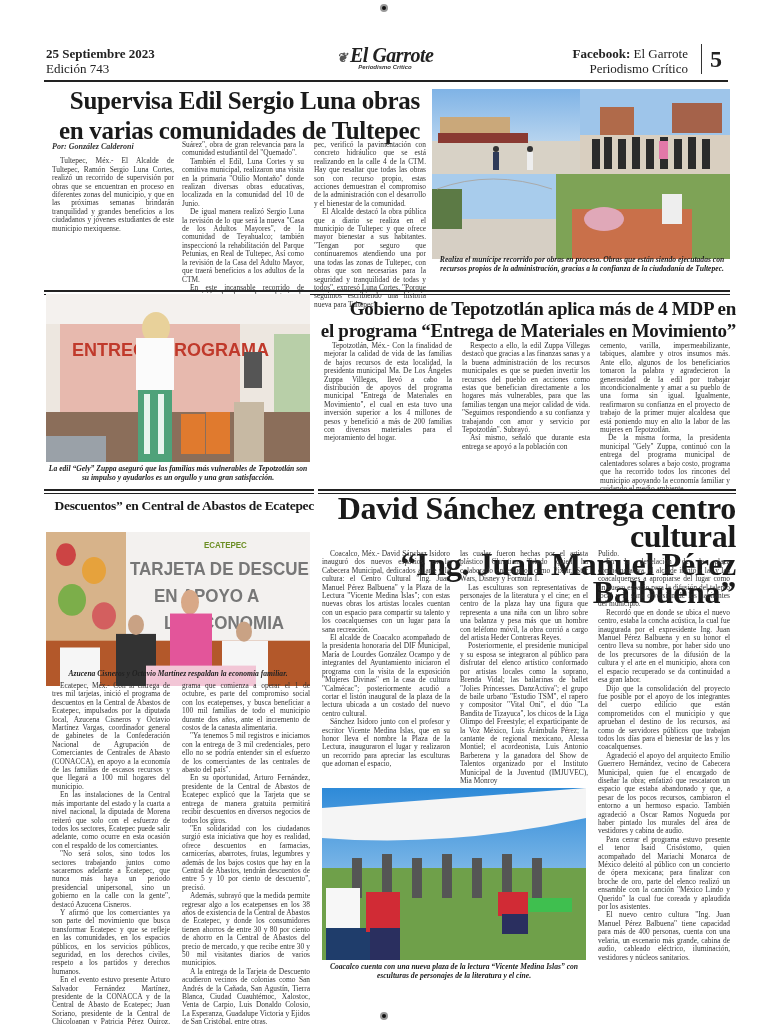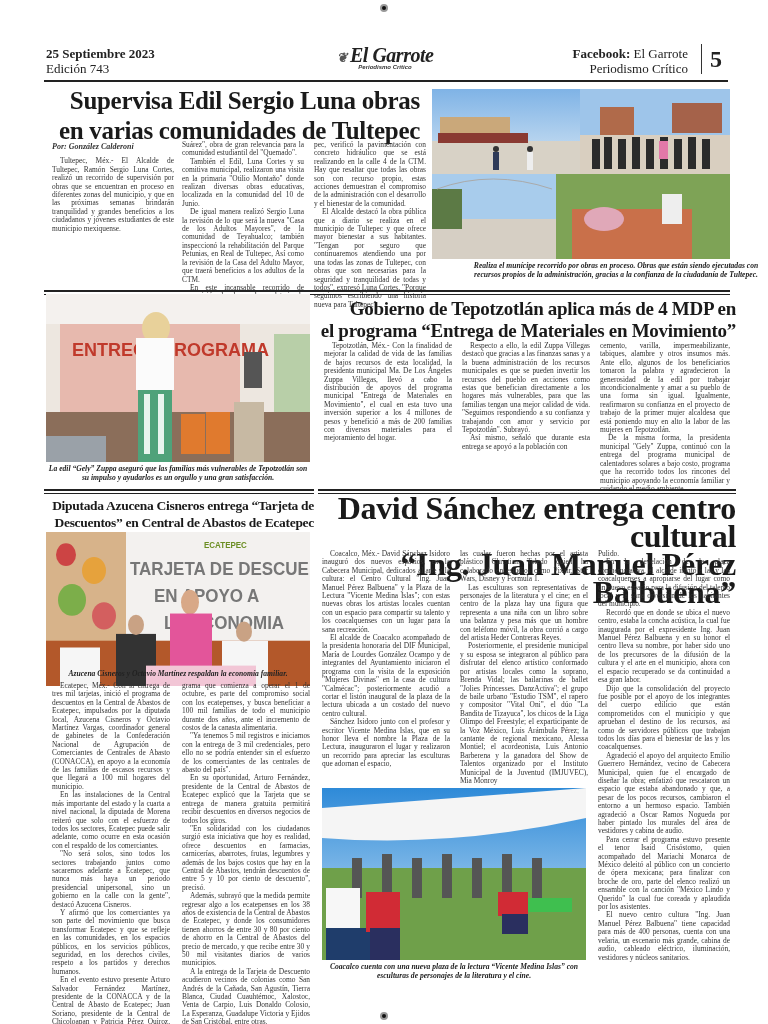--- a/index.html
+++ b/index.html
@@ -103,21 +103,21 @@
     <rect x="0" y="85" width="124" height="85" fill="#a8ccec"></rect>
     <rect x="0" y="130" width="124" height="40" fill="#d6cfc4"></rect>
     <rect x="0" y="100" width="30" height="40" fill="#5c7a45"></rect>
     <path d="M5 100 Q60 80 120 100" stroke="#aaa" fill="none"></path>
     <rect x="124" y="85" width="174" height="85" fill="#7ea356"></rect>
     <rect x="140" y="120" width="120" height="50" fill="#c9704a"></rect>
     <ellipse cx="172" cy="130" rx="20" ry="12" fill="#e0a8b8"></ellipse>
     <rect x="230" y="105" width="20" height="30" fill="#eee"></rect>
   </svg>
 </div>
-<div class="abs caption" style="left:434px;top:262px;width:296px;margin-left:34px;">Realiza el munícipe recorrido por obras en proceso. Obras que están siendo ejecutadas con recursos propios de la administración, gracias a la confianza de la ciudadanía de Tultepec.</div>
+<div class="abs caption" style="left:434px;top:256px;width:296px;">Realiza el munícipe recorrido por obras en proceso. Obras que están siendo ejecutadas con recursos propios de la administración, gracias a la confianza de la ciudadanía de Tultepec.</div>
 <div class="abs dbl" style="left:44px;top:290px;width:686px;"></div>
 
 <div class="abs photo" style="left:46px;top:294px;width:264px;height:168px;">
   <svg viewBox="0 0 264 168" preserveAspectRatio="none">
     <rect width="264" height="168" fill="#ede7e0"></rect>
     <rect x="0" y="0" width="264" height="30" fill="#f4f1ee"></rect>
     <rect x="14" y="30" width="180" height="110" fill="#e7b9ae"></rect>
     <text class="banner-text" x="26" y="62" font-size="18" fill="#c0392b">ENTREGA</text>
     <text class="banner-text" x="128" y="62" font-size="18" fill="#c0392b">ROGRAMA</text>
     <rect x="198" y="58" width="18" height="36" fill="#555"></rect>
@@ -147,21 +147,20 @@
   <p>Así mismo, señaló que durante esta entrega se apoyó a la población con</p>
 </div>
 <div class="abs col" style="left:600px;top:342px;width:130px;">
   <p style="text-indent:0">cemento, varilla, impermeabilizante, tabiques, alambre y otros insumos más. Ante ello, algunos de los beneficiarios tomaron la palabra y agradecieron la generosidad de la edil por trabajar incondicionalmente y amar a su pueblo de una forma sin igual. Igualmente, reafirmaron su confianza en el proyecto de trabajo de la primer mujer alcaldesa que está poniendo muy en alto la labor de las mujeres en Tepotzotlán.</p>
   <p>De la misma forma, la presidenta municipal "Gely" Zuppa, continuó con la entrega del programa municipal de calentadores solares a bajo costo, programa que ha recorrido todos los rincones del municipio apoyando la economía familiar y cuidando el medio ambiente.</p>
 </div>
 <div class="abs dbl" style="left:44px;top:489px;width:270px;"></div>
 <div class="abs dbl" style="left:318px;top:489px;width:418px;"></div>
 
 <div class="abs headline" style="left:44px;top:497px;width:270px;font-size:13.5px;line-height:17px;">
-  <div>Diputada Azucena Cisneros entrega “Tarjeta de</div>
   <div>Descuentos” en Central de Abastos de Ecatepec</div>
 </div>
 <div class="abs photo" style="left:46px;top:532px;width:264px;height:154px;">
   <svg viewBox="0 0 264 136" preserveAspectRatio="none">
     <rect width="264" height="136" fill="#f3f1ef"></rect>
     <rect x="0" y="0" width="80" height="100" fill="#d7b38a"></rect>
     <circle cx="20" cy="20" r="10" fill="#c44"></circle>
       <circle cx="48" cy="34" r="12" fill="#e6a23c"></circle>
     <circle cx="26" cy="60" r="14" fill="#7cae4a"></circle>
       <circle cx="58" cy="74" r="12" fill="#d35f5f"></circle>

